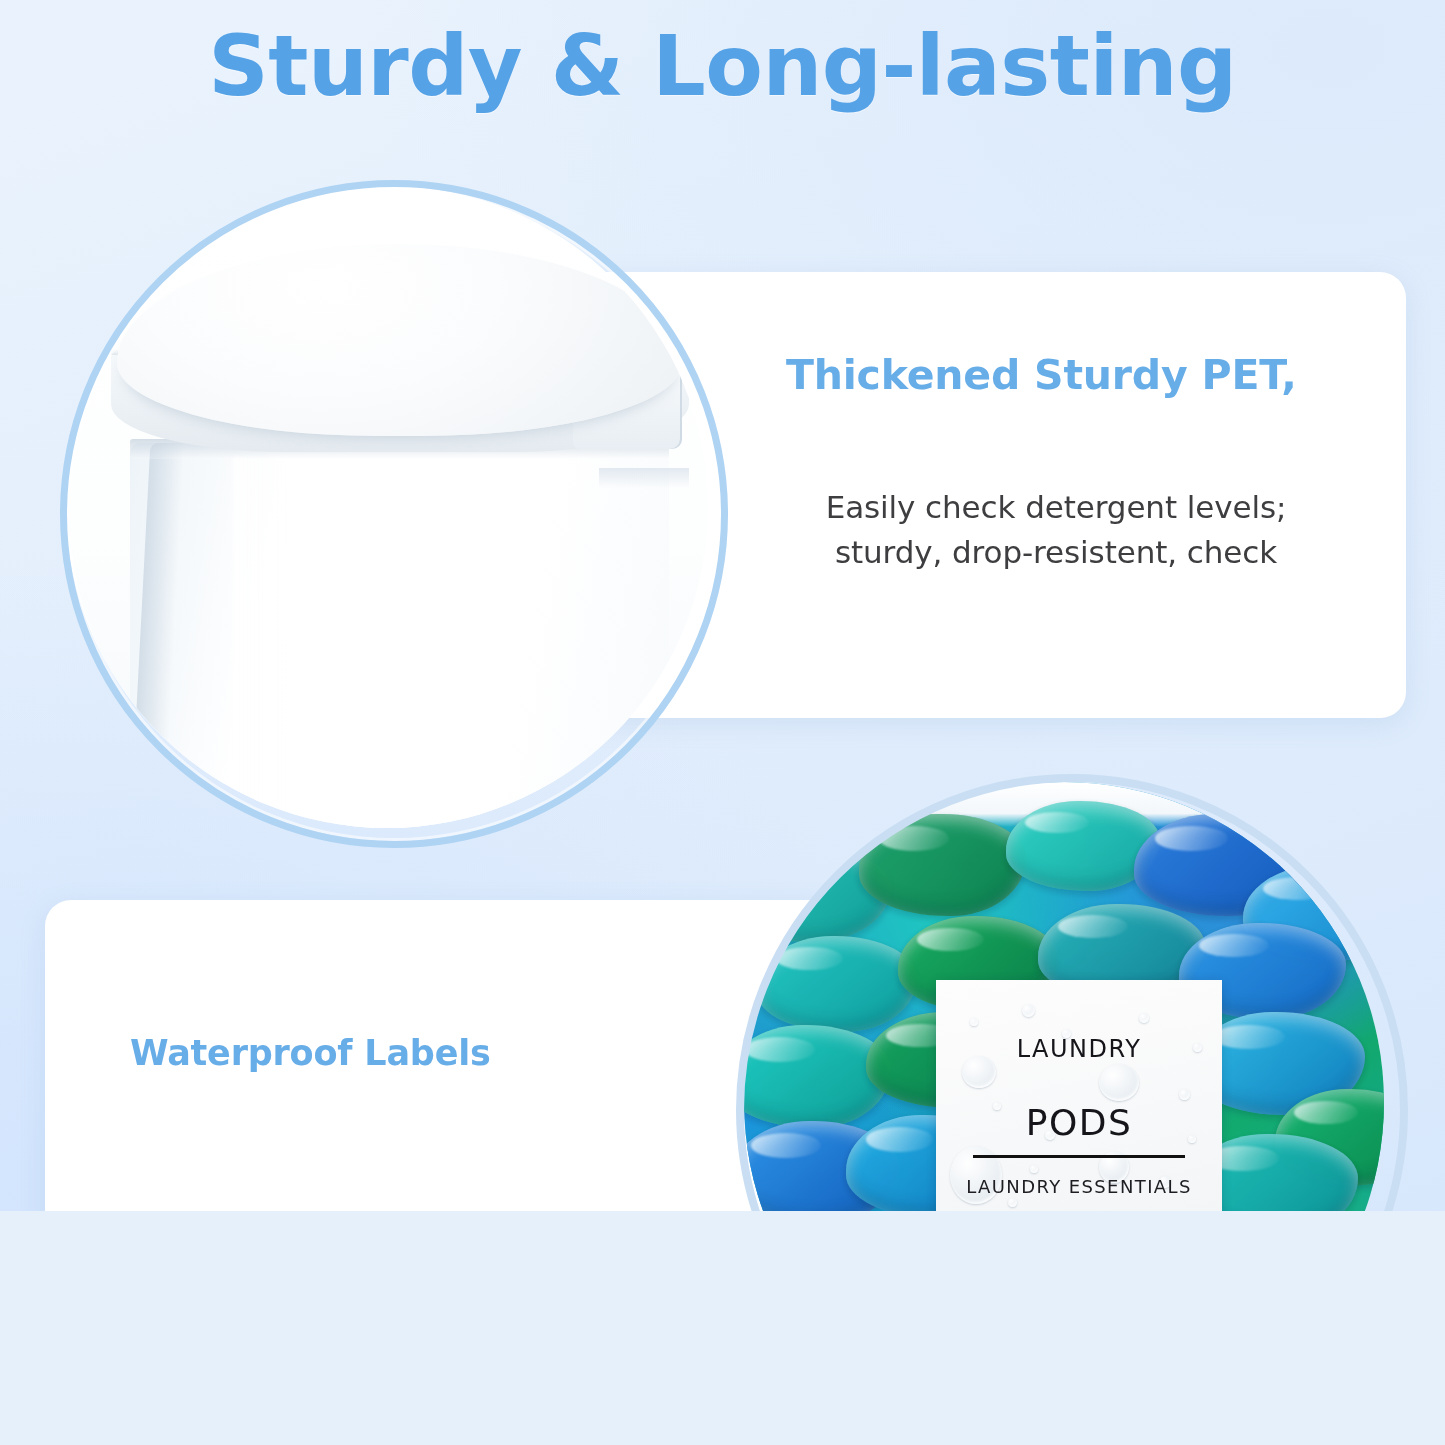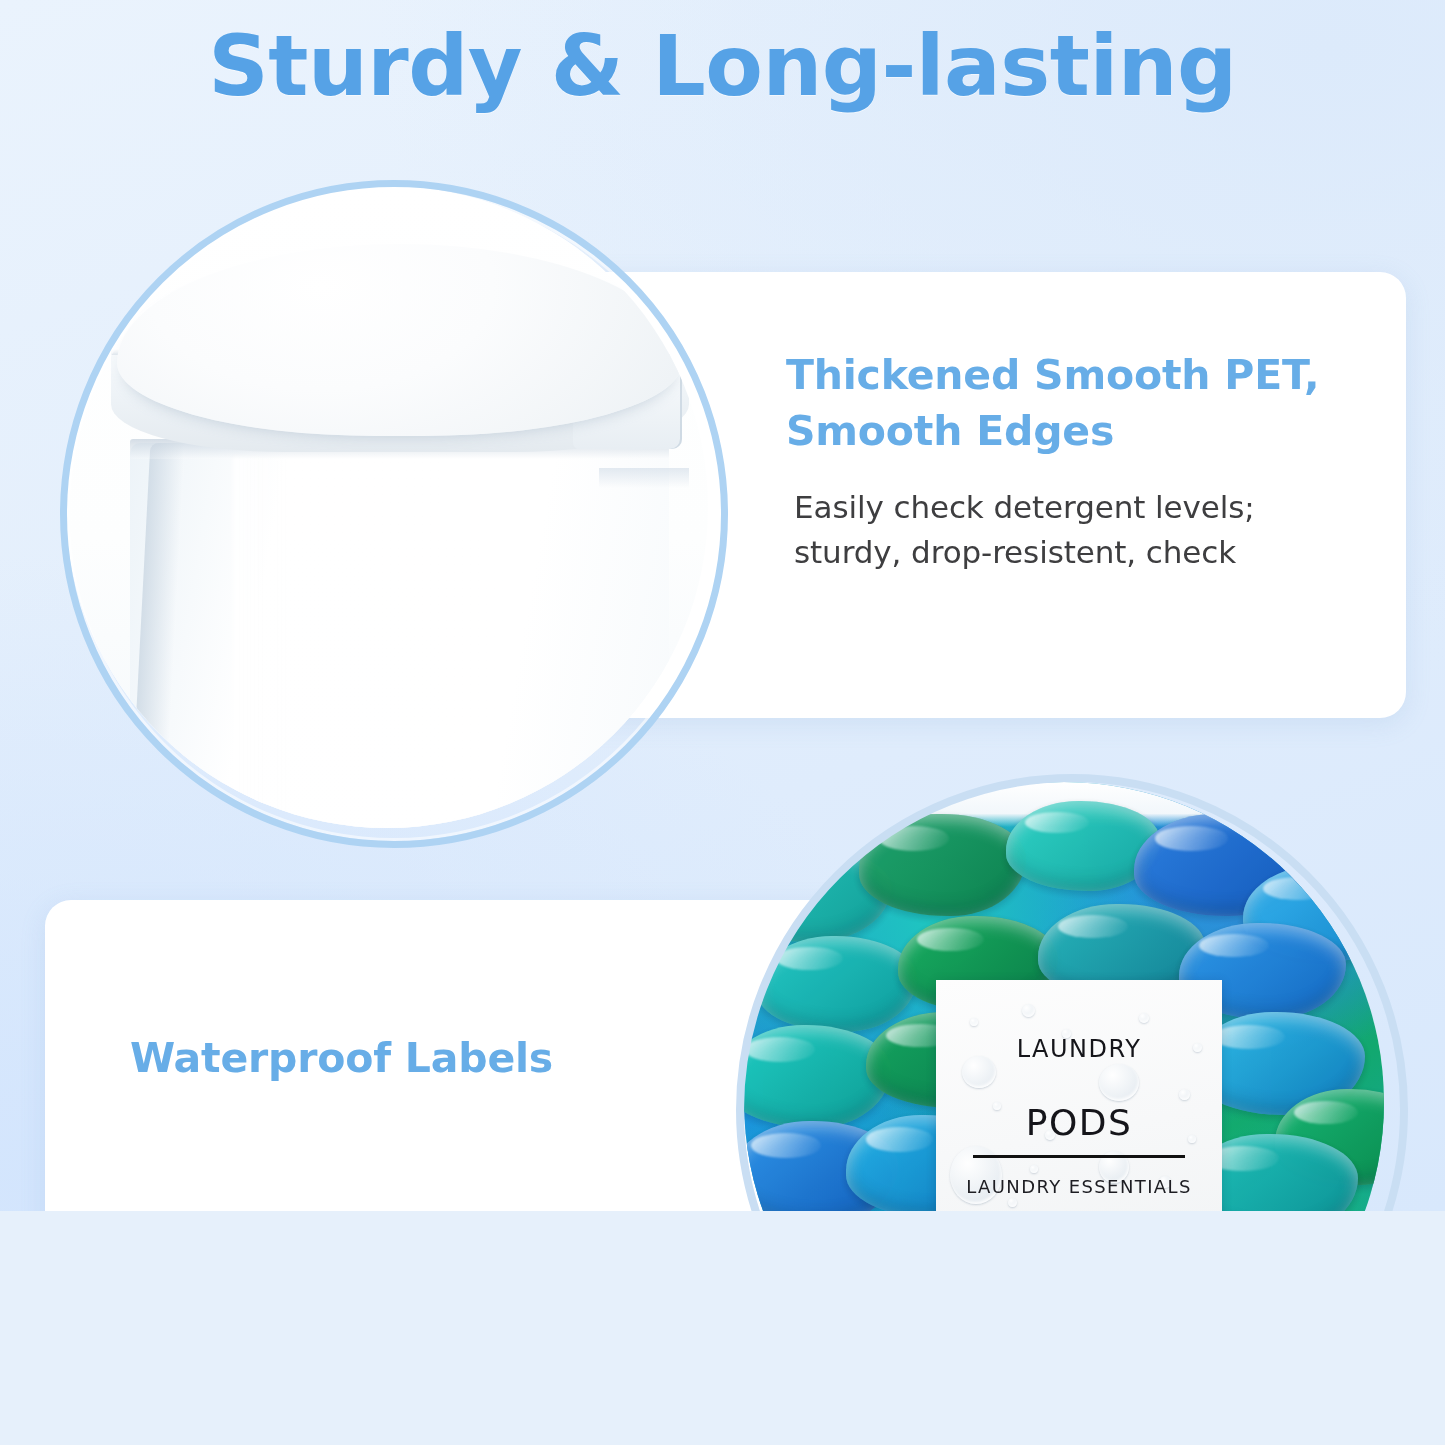--- a/index.html
+++ b/index.html
@@ -166,27 +166,28 @@
   .txt-left { position:absolute; left:130px; top:1030px; width:600px; }
 
   .feat-title{
     font-family:"DejaVu Sans", sans-serif;
     font-weight:700;
     font-size:41px;line-height:1.37;
     color:#67ade7;
     margin:0 0 26px 0;
     letter-spacing:-0.2px;
   }
-  .feat-title.small{ font-size:41px; margin-bottom:30px; }
+  .feat-title.small{ font-size:35px; margin-bottom:30px; }
   .feat-body{
     font-family:"DejaVu Sans", sans-serif;
     font-size:31px;line-height:1.45;
     color:#3e3e40;
-    margin:8px;
+    margin:0;
     letter-spacing:-0.1px;
+    text-align:center;
   }
 </style>
 </head>
 <body>
 
 <div class="stage">
 
   <div class="headline">Sturdy &amp; Long-lasting</div>
 
   <div class="card card-top"></div>
@@ -200,22 +201,22 @@
       <div class="jar-shoulder"></div>
       <div class="lid-band"></div>
       <div class="lid-hinge"></div>
       <div class="lid-top"></div>
     </div>
   </div>
   <div class="circle-ring ring-a"></div>
 
   <div class="txt-right">
     <p class="feat-title">
-      <span>Thickened Smooth PET,</span><br>
-      <span>Smooth Edges</span><br>
+      <span>Thickened Sturdy PET,</span><br>
+      <br>
     </p>
     <p class="feat-body">
       <span>Easily check detergent levels;</span><br>
       <span>sturdy, drop-resistent, check</span>
     </p>
   </div>
 
   <div class="card card-bottom"></div>
 
   <div class="txt-left">

